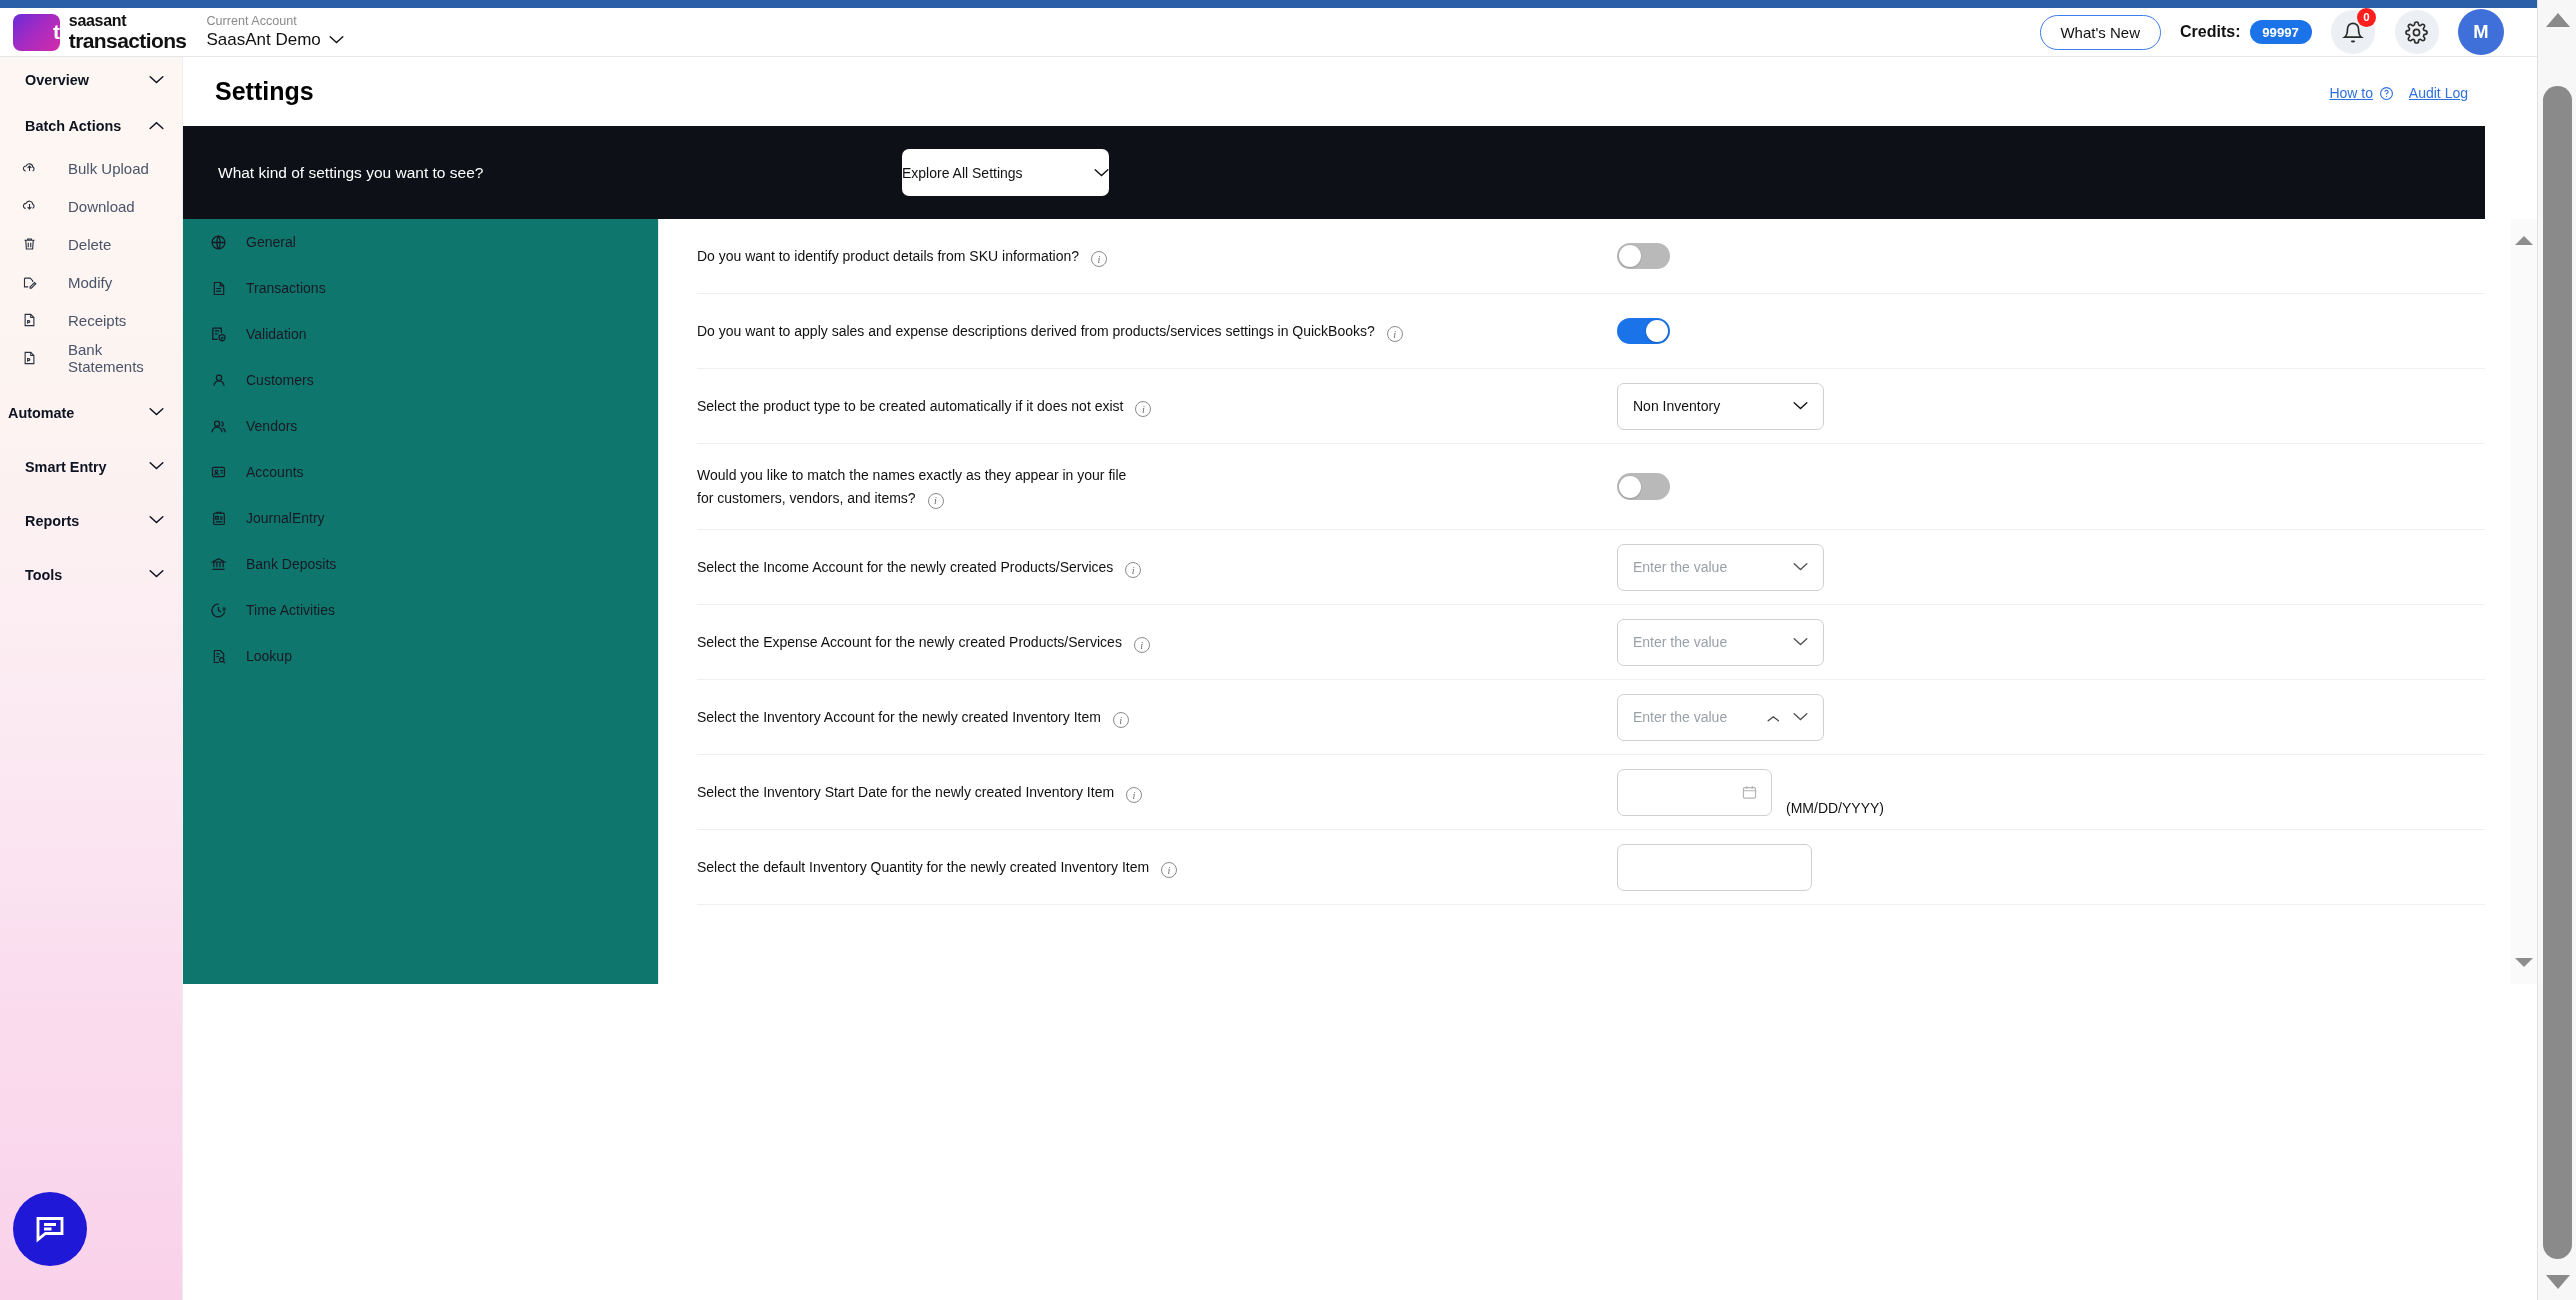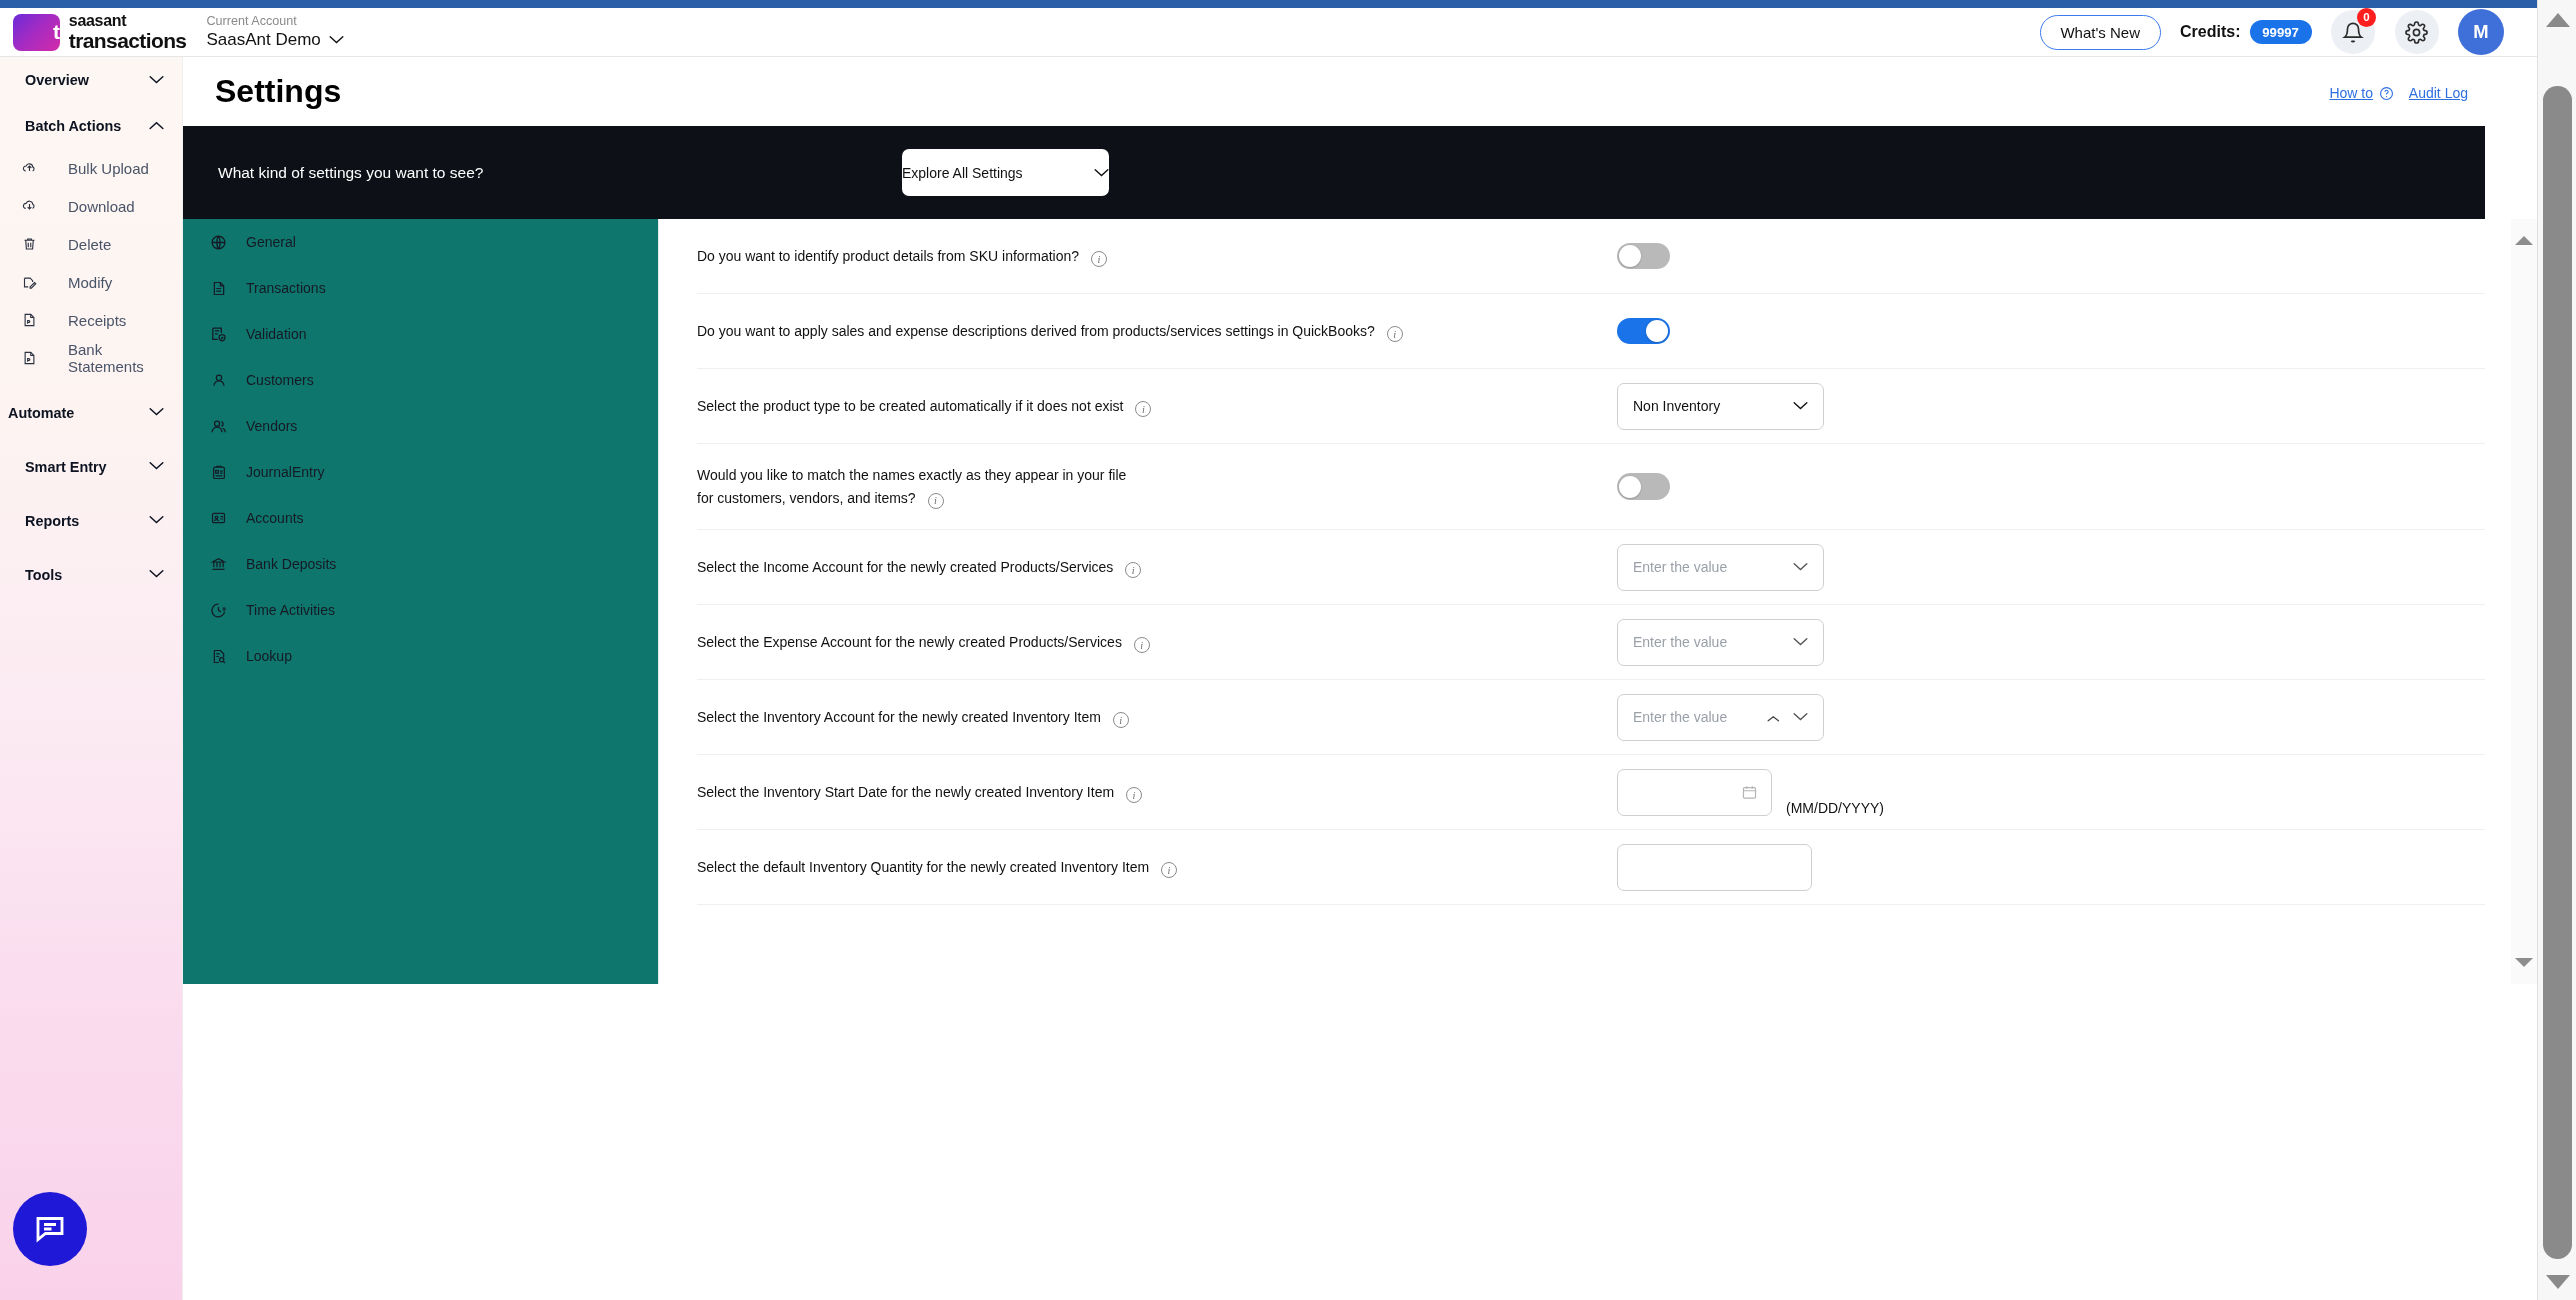--- a/index.html
+++ b/index.html
@@ -96,21 +96,21 @@
   .chat-fab {
     position:absolute; left:12.6px; bottom:35px; width:74px; height:74px;
     border-radius:50%; background:#1f18d6; display:flex; align-items:center; justify-content:center;
     z-index: 45;
   }
 
   
   .main { position:absolute; top:57px; left:183px; width:2354px; height:1243px; background:#fff; z-index:30; }
 
   .page-title-bar { height: 69px; display:flex; align-items:center; padding: 0 32px; position:relative; }
-  .page-title { font-size: 32px; font-weight: 800; color:#000; }
+  .page-title { font-size: 25px; font-weight: 800; color:#000; }
   .title-links { position:absolute; right: 69px; top:28px; display:flex; align-items:center; gap:15px; }
   .tlink { color:#2f6fe0; font-size:14px; text-decoration:underline; display:flex; align-items:center; gap:5.8px; }
 
   .dark-band {
     height: 93px; background:#0d1117; display:flex; align-items:center; position:relative;
     padding-left: 35px; margin-right: 52px;
   }
   .dark-band .q { color:#fff; font-size:15.5px; }
   .explore-select {
     position:absolute; left: 719px; top: 23px; width: 207px; height: 47px;
@@ -459,40 +459,40 @@
                 <path d="M16 5.2a3.4 3.4 0 0 1 0 6.6"></path>
                 <path d="M18 14.4A6.2 6.2 0 0 1 21.5 20"></path>
               </svg>
           </span>
           <span>Vendors</span>
         </div>
 
 
         <div class="set-nav-item">
           <span class="ico">
+            <svg width="17" height="16" viewBox="0 0 24 24" fill="none" stroke="#151a24" stroke-width="1.8">
+                <rect x="3" y="5" width="18" height="14" rx="2"></rect>
+                <circle cx="9" cy="11" r="2"></circle>
+                <path d="M5.6 16.4a3.8 3.8 0 0 1 6.8 0"></path>
+                <path d="M15 10h4M15 13.5h4"></path>
+              </svg>
+          </span>
+          <span>Accounts</span>
+        </div>
+
+        <div class="set-nav-item">
+          <span class="ico">
             <svg width="16" height="17" viewBox="0 0 24 24" fill="none" stroke="#151a24" stroke-width="1.8">
                 <rect x="4" y="4" width="16" height="17" rx="2"></rect>
                 <path d="M9 4V2.6h6V4"></path>
                 <rect x="7" y="9" width="4" height="4"></rect>
                 <path d="M13.5 10h4M13.5 13h4M7 17h10"></path>
               </svg>
           </span>
           <span>JournalEntry</span>
-        </div>
-
-        <div class="set-nav-item">
-          <span class="ico">
-            <svg width="17" height="16" viewBox="0 0 24 24" fill="none" stroke="#151a24" stroke-width="1.8">
-                <rect x="3" y="5" width="18" height="14" rx="2"></rect>
-                <circle cx="9" cy="11" r="2"></circle>
-                <path d="M5.6 16.4a3.8 3.8 0 0 1 6.8 0"></path>
-                <path d="M15 10h4M15 13.5h4"></path>
-              </svg>
-          </span>
-          <span>Accounts</span>
         </div>
 
         <div class="set-nav-item">
           <span class="ico">
             <svg width="17" height="16" viewBox="0 0 24 24" fill="none" stroke="#151a24" stroke-width="1.8">
                 <path d="M3 9l9-5 9 5z"></path>
                 <path d="M5 9v8M9.7 9v8M14.3 9v8M19 9v8"></path>
                 <path d="M3 20h18"></path>
               </svg>
           </span>

